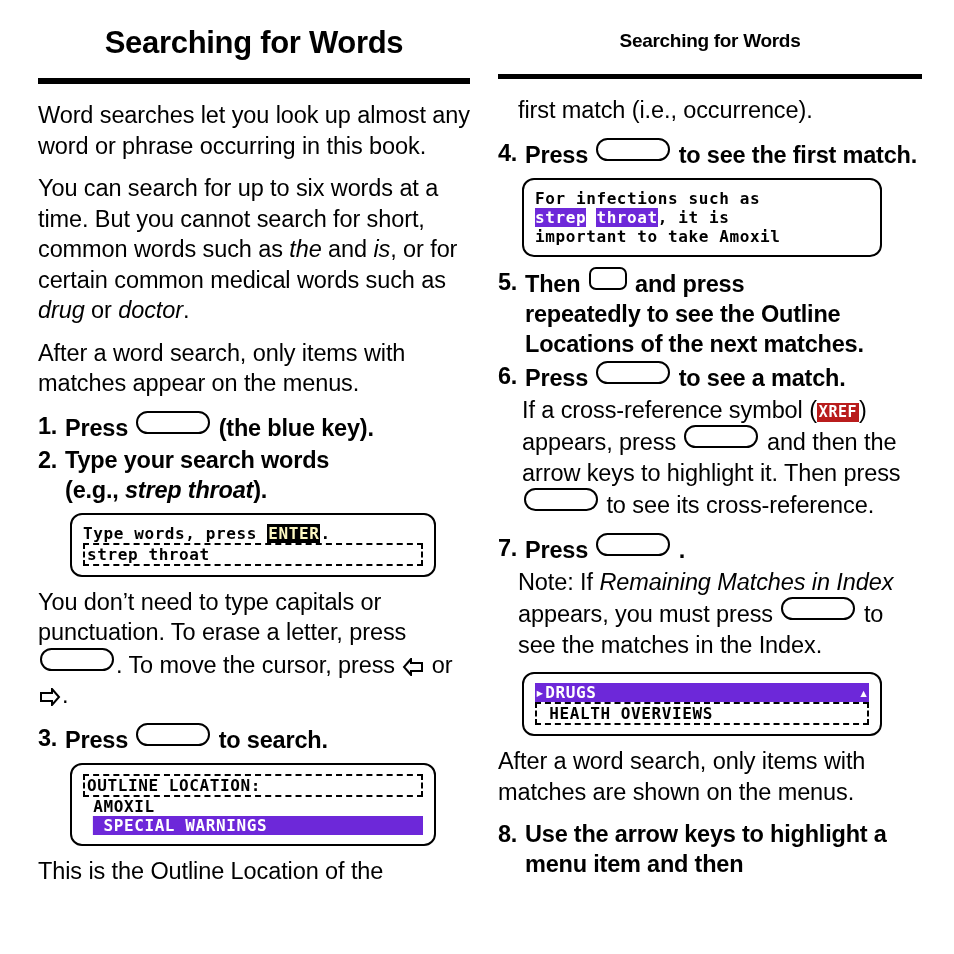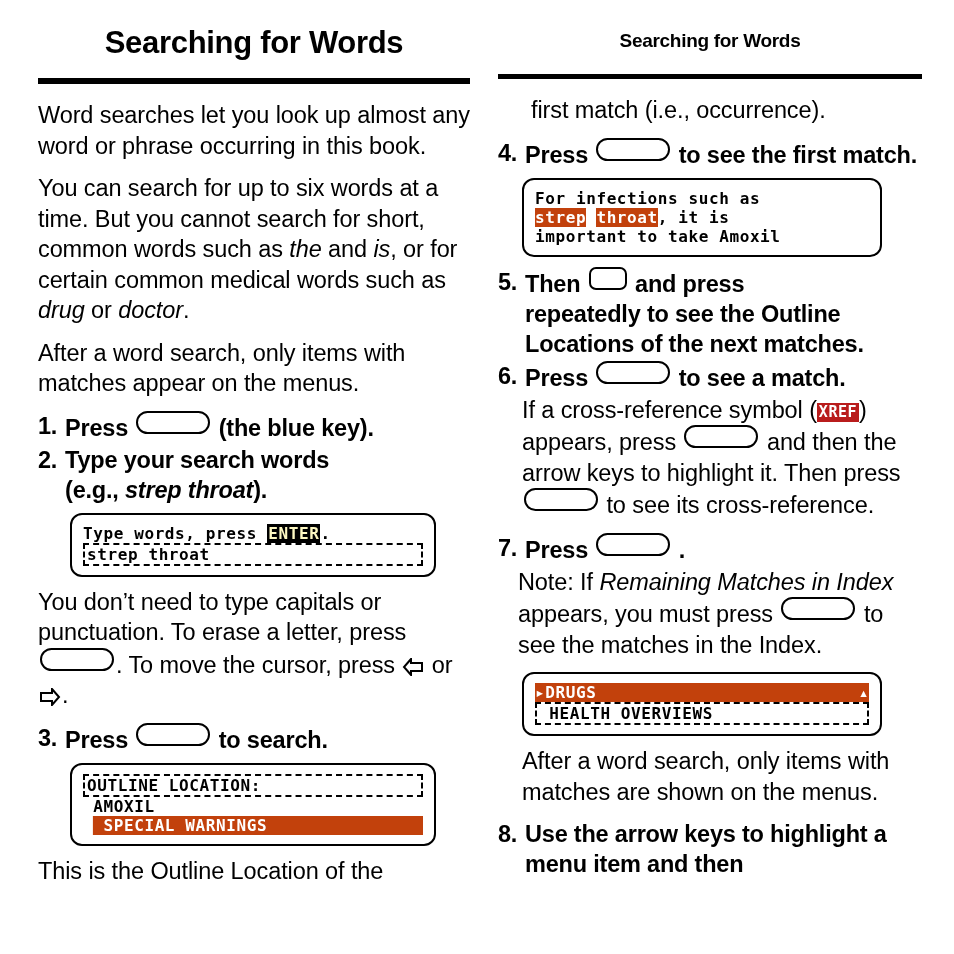--- a/index.html
+++ b/index.html
@@ -97,21 +97,21 @@
   .lcd-right{width:360px;}
   .lcd-line{
     font-family:"DejaVu Sans Mono", monospace;
     font-size:16px;
     line-height:19px;
     letter-spacing:0.6px;
     white-space:pre;
     font-weight:bold;
     -webkit-font-smoothing:none;
   }
-  .inv{background:#c2410c;color:#fff;}
+  .inv{background:#6d28d9;color:#fff;}
   .field{
     border:2px dashed #000;
     padding:0 2px;
     display:block;
   }
   .fieldrow{display:flex;}
   .fieldrow .field{flex:1;}
 
   
   .xref{
@@ -187,21 +187,21 @@
     </div>
   </div>
 
   <div class="col col-right">
 
     <div class="page-title">Searching for Words</div>
     <div class="rule"></div>
 
     <div class="body-area">
 
-      <p class="para tight sub-r" style="margin-left:33px;">first match (i.e., occurrence).</p>
+      <p class="para tight sub-r" style="margin-left:20px;">first match (i.e., occurrence).</p>
 
       <div class="step">
         <span class="num">4.</span>
         <span class="stext"><span>Press</span> <span class="key"></span> <span>to see the first match.</span></span>
       </div>
 
       <div class="lcd lcd-right" style="margin-left:24px;">
         <div class="lcd-line">For infections such as</div>
         <div class="lcd-line"><span class="inv">strep</span><span> </span><span class="inv">throat</span><span>, it is</span></div>
         <div class="lcd-line">important to take Amoxil</div>
@@ -224,21 +224,21 @@
         <span class="stext"><span>Press</span> <span class="key"></span> <span>.</span></span>
       </div>
 
       <p class="para sub-r" style="margin-left:20px;"><span>Note: If </span><i>Remaining Matches in Index</i><span> appears, you must press </span><span class="key"></span><span> to see the matches in the Index.</span></p>
 
       <div class="lcd lcd-right" style="margin-left:24px;">
         <div class="lcd-line inv"><span>▸DRUGS</span><span style="float:right">▴</span></div>
         <div class="lcd-line field"> HEALTH OVERVIEWS</div>
       </div>
 
-      <p class="para sub-r" style="margin-left:24px;">After a word search, only items with matches are shown on the menus.</p>
+      <p class="para sub-r" style="">After a word search, only items with matches are shown on the menus.</p>
 
       <div class="step">
         <span class="num">8.</span>
         <span class="stext">Use the arrow keys to highlight a menu item and then</span>
       </div>
 
     </div>
   </div>
 
 </div>

